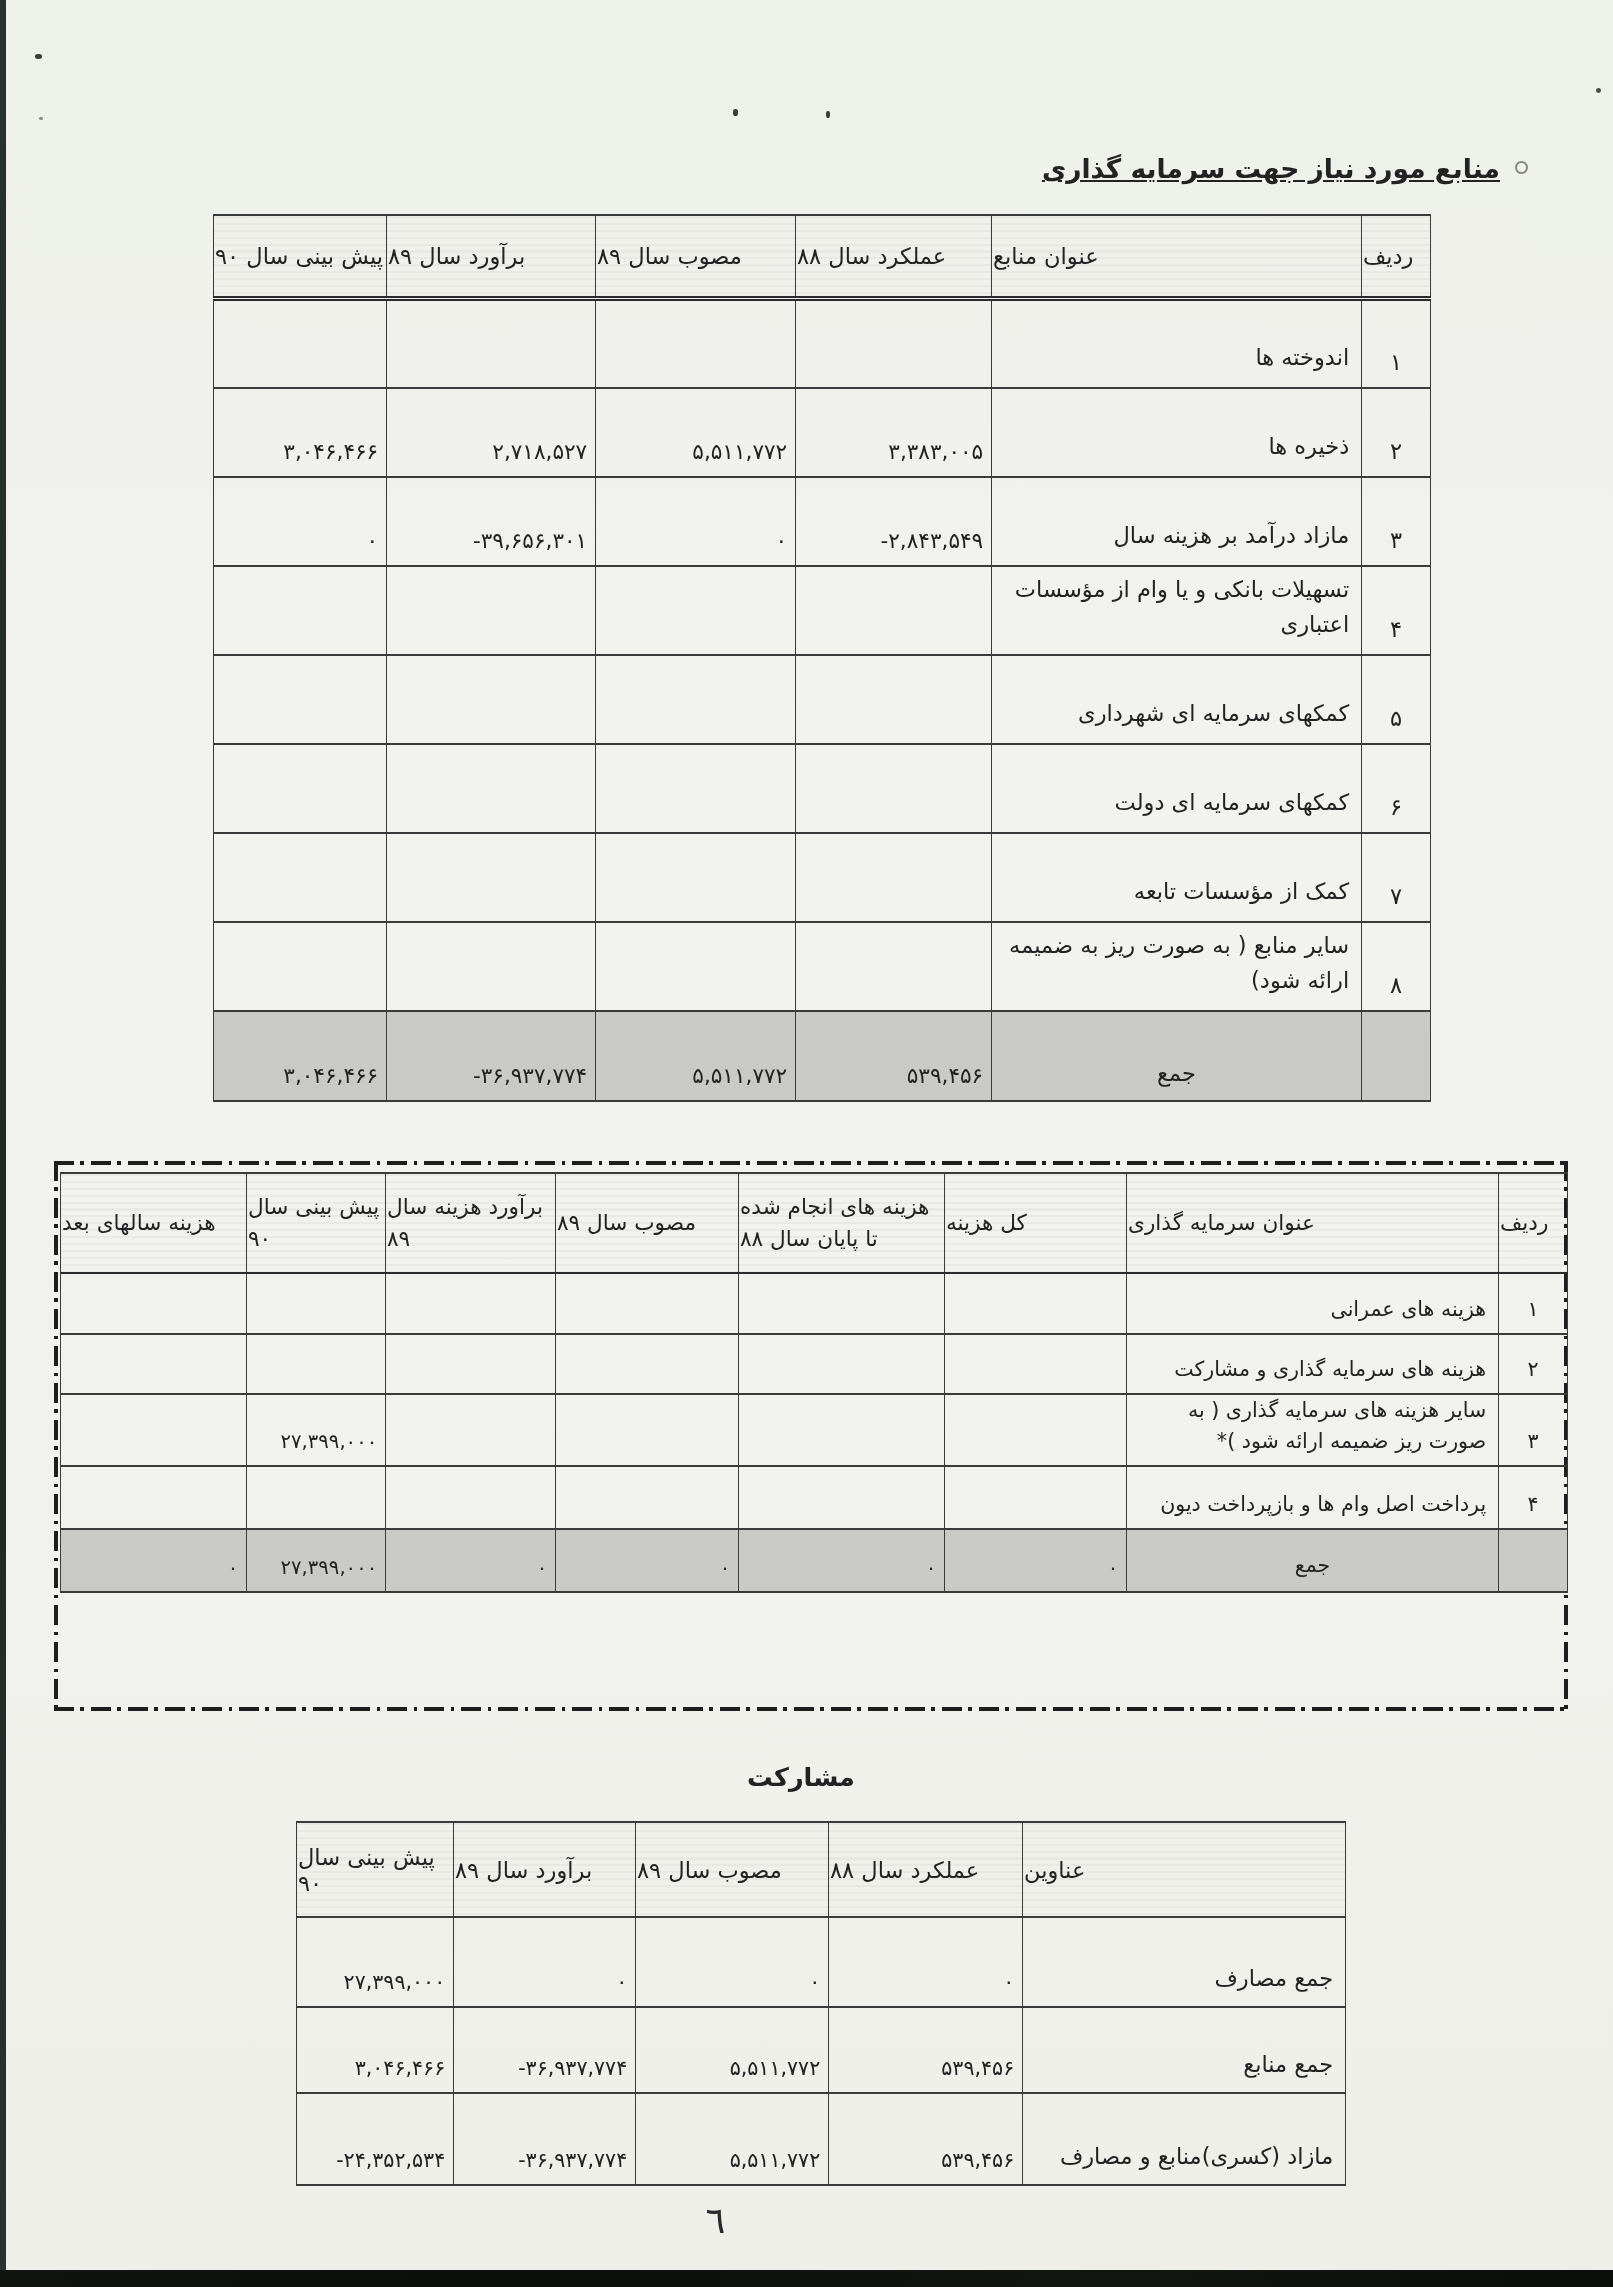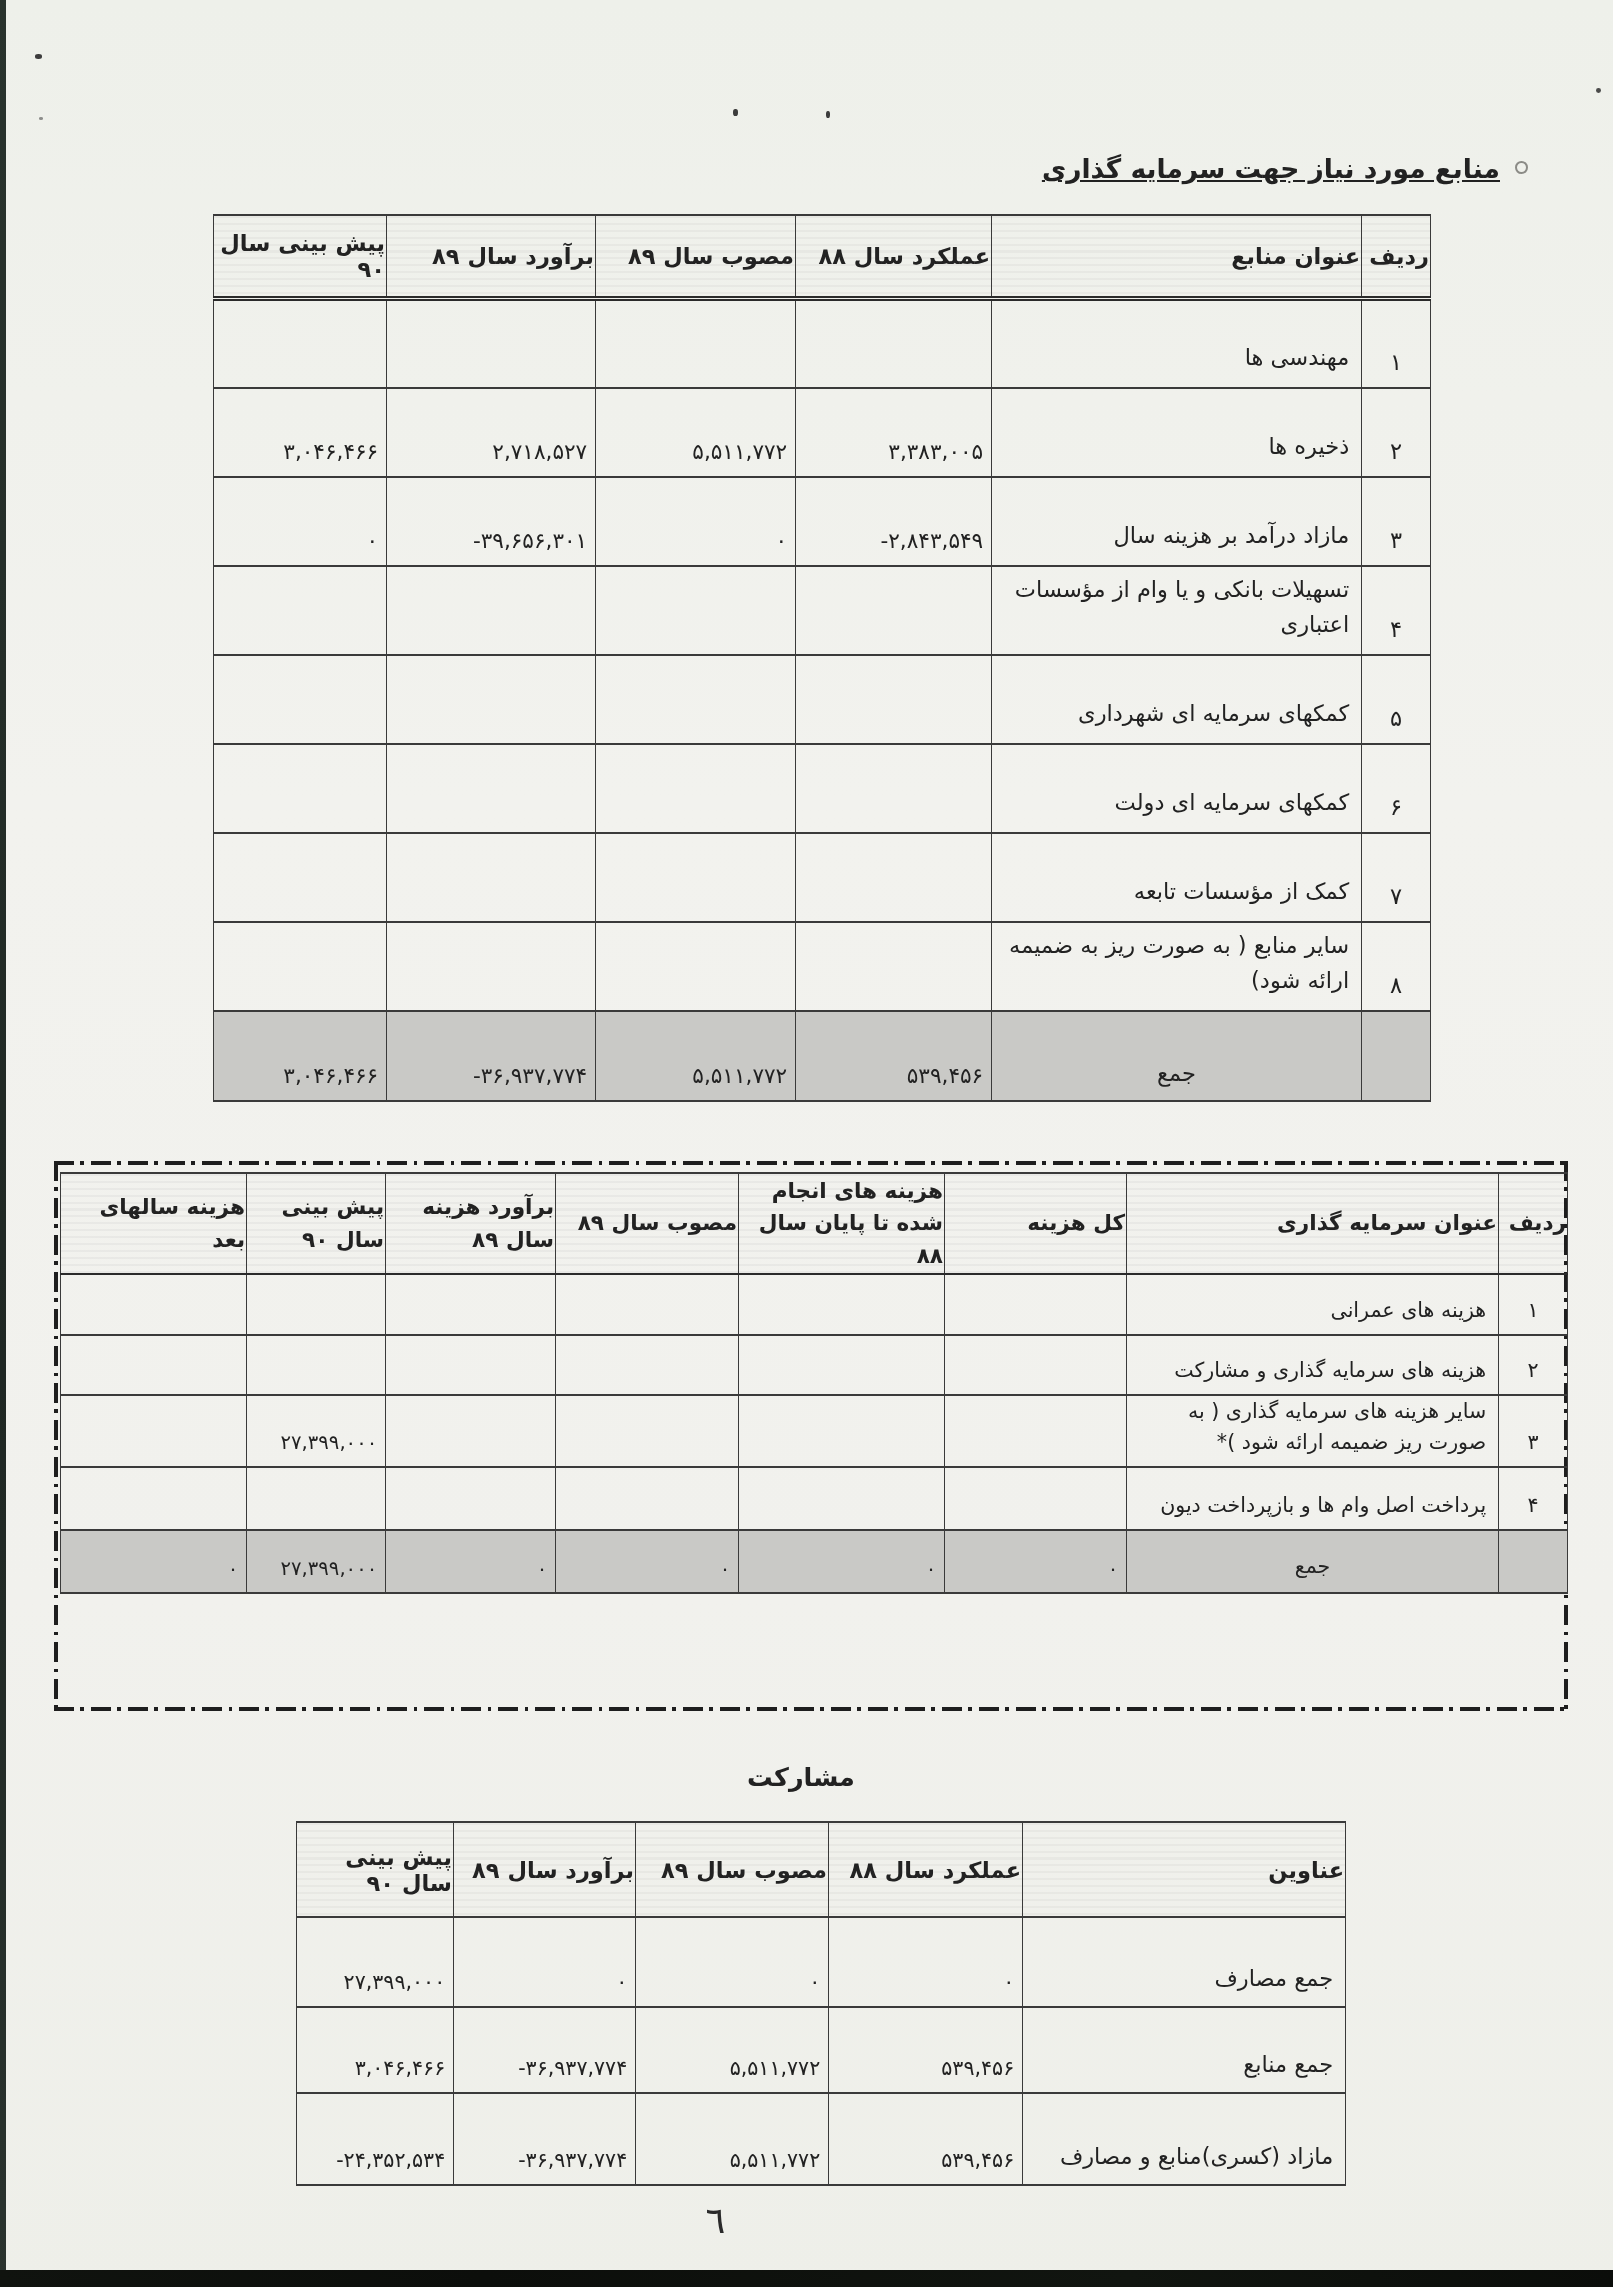--- a/index.html
+++ b/index.html
@@ -28,21 +28,21 @@
     top:1762px;left:742px;width:118px;text-align:center;
     font-size:25.5px;font-weight:bold;color:#222;
   }
   .page-number{
     top:2199px;left:686px;width:59px;text-align:center;
     font-size:37px;color:#2a2a2a;
   }
   
   table{border-collapse:collapse;table-layout:fixed;direction:rtl;}
   td,th{overflow:hidden;}
-  th{font-weight:bold;text-align:right;vertical-align:middle;font-size:22.5px;color:#222;
+  th{font-weight:normal;text-align:left;vertical-align:middle;font-size:22.5px;color:#222;
      background-image:repeating-linear-gradient(180deg,rgba(0,0,0,0.035) 0 2px,transparent 2px 6.9px);}
   td{vertical-align:bottom;font-size:22.5px;color:#222;}
   .lbl{text-align:right;padding:0 11.8px 11.8px 3.9px;line-height:1.55;}
   .idx{text-align:center;padding:0 0 11.8px 0;}
   .num{direction:ltr;text-align:right;padding:0 7.8px 11.8px 3.9px;font-size:21.6px;white-space:nowrap;}
   .ctr{text-align:center;padding:0 0 13.7px 0;}
   .total-row td{background:#c9c9c6;}
   
   .t1{left:214px;top:214px;width:1217px;}
   .t1 table{width:1217px;}
@@ -124,21 +124,21 @@
           <th>عنوان منابع</th>
           <th>عملکرد سال ۸۸</th>
           <th>مصوب سال ۸۹</th>
           <th>برآورد سال ۸۹</th>
           <th>پیش بینی سال ۹۰</th>
         </tr>
       </thead>
       <tbody>
         <tr>
           <td class="idx">۱</td>
-          <td class="lbl">مهندسی ها</td>
+          <td class="lbl">اندوخته ها</td>
           <td class="num"></td>
           <td class="num"></td>
           <td class="num"></td>
           <td class="num"></td>
         </tr>
         <tr>
           <td class="idx">۲</td>
           <td class="lbl">ذخیره ها</td>
           <td class="num">۳,۳۸۳,۰۰۵</td>
           <td class="num">۵,۵۱۱,۷۷۲</td>

